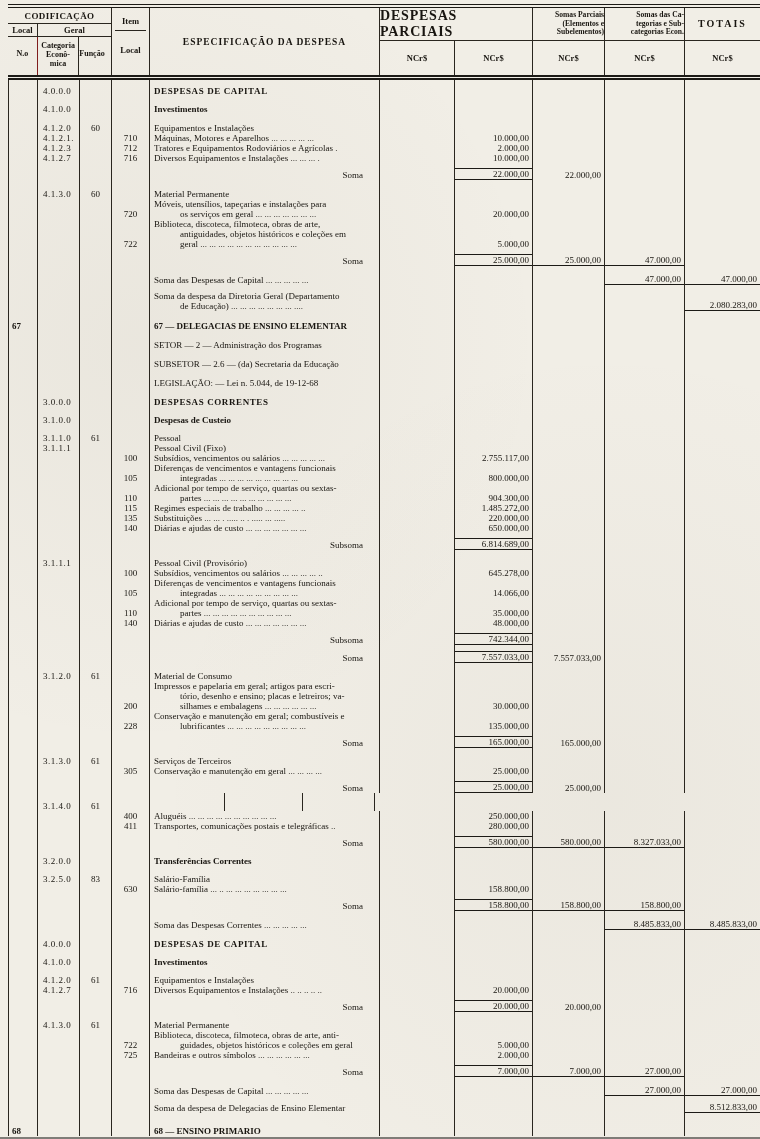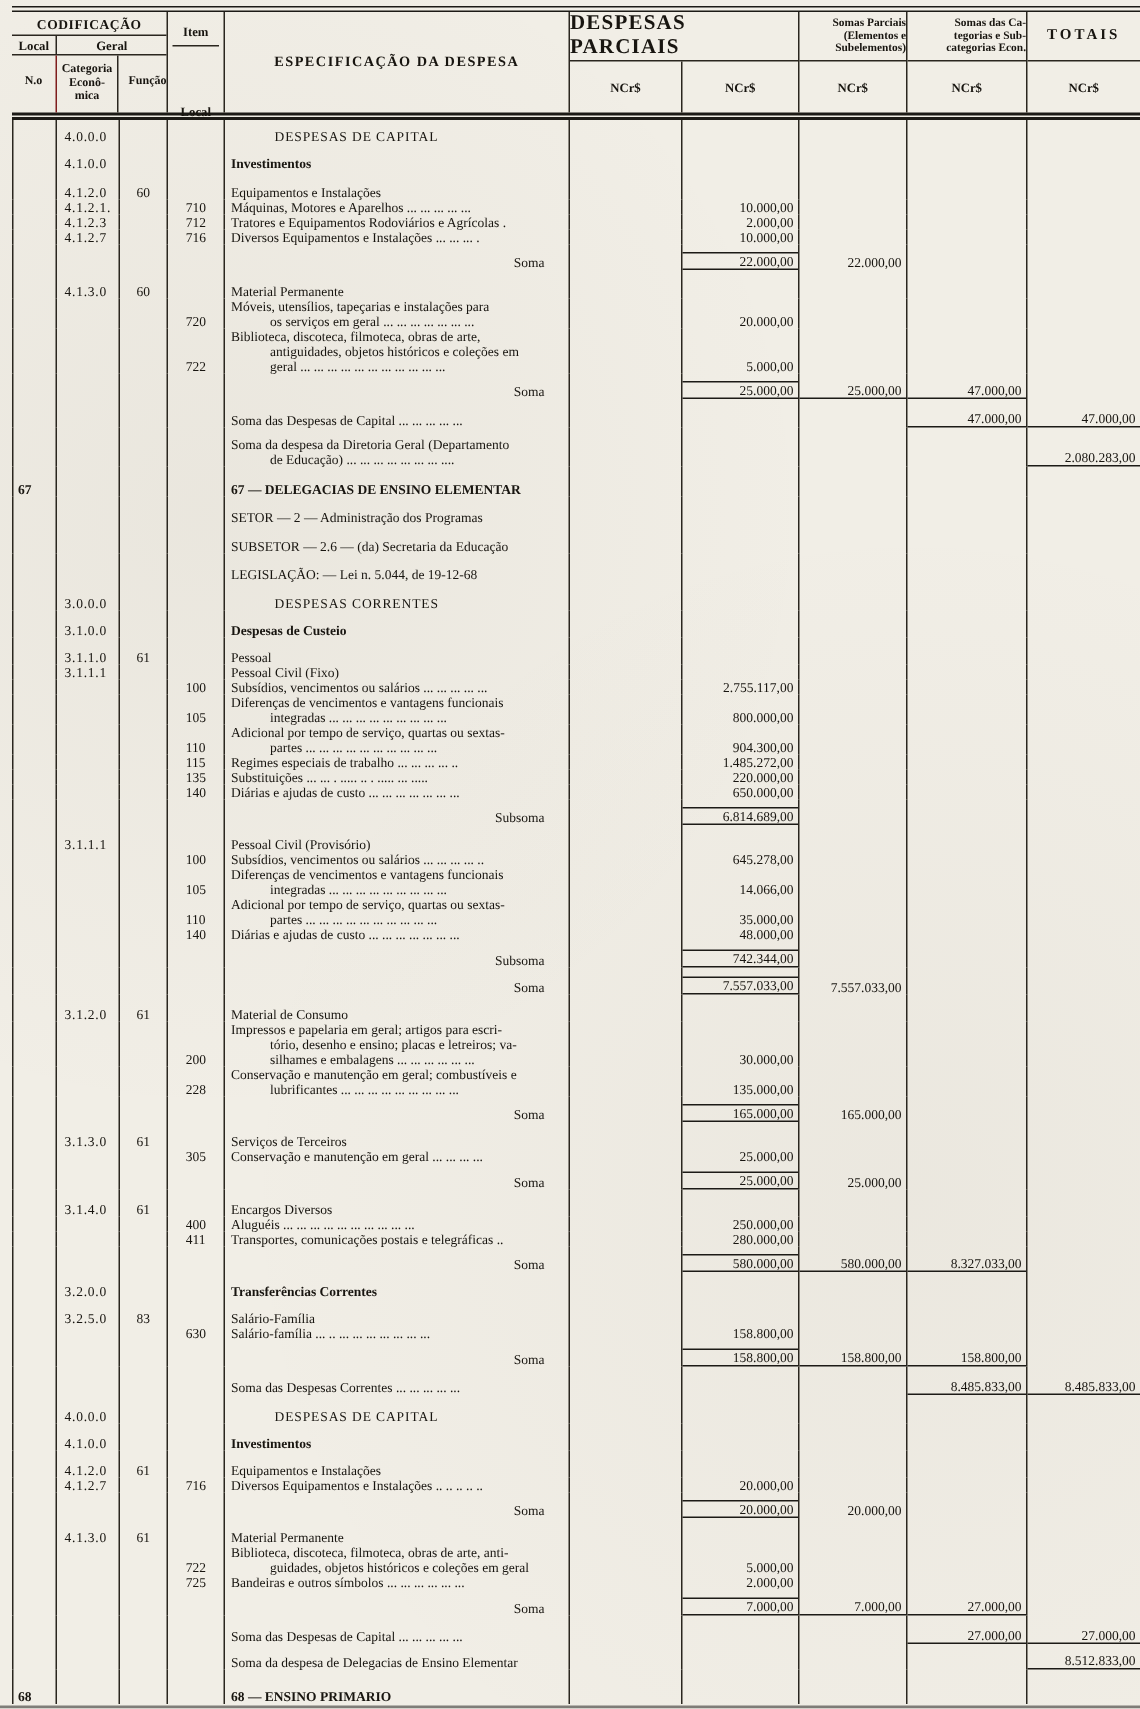--- a/index.html
+++ b/index.html
@@ -21,22 +21,22 @@
   .hdr, .hdr *{box-sizing:border-box;}
   .hcell{border-right:1px solid #2a261f;}
   .h-cod{width:104px;display:flex;flex-direction:column;}
   .h-cod-title{font-weight:bold;font-size:9px;text-align:center;padding:3px 0 2px;border-bottom:1px solid #2a261f;letter-spacing:.4px;}
   .h-lg{display:flex;border-bottom:1px solid #2a261f;font-weight:bold;font-size:8.5px;}
   .h-lg .lg1{width:30px;border-right:1px solid #2a261f;text-align:center;padding:1px 0;}
   .h-lg .lg2{flex:1;text-align:center;padding:1px 0;}
   .h-nf{display:flex;flex:1;font-weight:bold;font-size:8px;}
   .h-nf .nf1{width:30px;border-right:1px solid #7f1d1d;text-align:center;padding-top:12px;}
   .h-nf .nf2{width:42px;border-right:1px solid #2a261f;text-align:center;line-height:9px;padding-top:4px;}
-  .h-nf .nf3{width:32px;text-align:right;padding-top:12px;}
-  .h-item{width:38px;display:flex;flex-direction:column;font-weight:bold;font-size:8.5px;text-align:center;gap:24px;}
+  .h-nf .nf3{width:32px;text-align:left;padding-top:12px;}
+  .h-item{width:38px;display:flex;flex-direction:column;font-weight:bold;font-size:8.5px;text-align:center;}
   .h-item .it1{padding:8px 0 4px;border-bottom:1px solid #2a261f;margin:0 3px;}
   .h-item .it2{padding-top:14px;}
   .h-esp{width:230px;display:flex;align-items:center;justify-content:center;font-weight:bold;font-size:9.5px;letter-spacing:1px;}
   .h-dp{width:153px;display:flex;flex-direction:column;}
   .h-dp .dp1{flex:1;display:flex;align-items:center;justify-content:center;font-weight:bold;font-size:14px;letter-spacing:.8px;border-bottom:1px solid #2a261f;}
   .h-dp .dp2{height:34px;display:flex;}
   .h-dp .dp2 span{display:flex;align-items:center;justify-content:center;font-weight:bold;font-size:8.5px;}
   .h-dp .dp2 span:first-child{width:75px;border-right:1px solid #2a261f;}
   .h-dp .dp2 span:last-child{width:77px;}
   .h-3l{display:flex;flex-direction:column;}
@@ -59,21 +59,21 @@
   .c-v1{width:75px;}
   .c-v2{width:78px;}
   .c-v3{width:72px;}
   .c-v4{width:80px;}
   .c-v5{width:75px;border-right:none !important;}
   .val{display:block;text-align:right;padding-right:3px;white-space:nowrap;}
   .rule-o{border-top:1px solid #1c1a16;}
   .rule-u{border-bottom:1px solid #1c1a16;}
   .cont{padding-left:26px;}
   .soma-label{text-align:right;padding-right:14px;}
-  .caps{font-weight:normal;letter-spacing:.6px;margin-left:29px;}
+  .caps{font-weight:bold;letter-spacing:.6px;}
   .bold{font-weight:bold;}
   .catcode{letter-spacing:.5px;}
   .smudge{position:absolute;background:#0e0c09;}
 </style>
 </head>
 <body>
 
 <div class="sheet">
   <div class="table">
 
@@ -868,23 +868,20 @@
         </div>
         <div class="row" style="--g: 8px;">
           <div class="c-no"></div>
           <div class="c-cat">
             <span class="catcode">3.1.4.0</span>
           </div>
           <div class="c-fun">
             <span>61</span>
           </div>
           <div class="c-itm"></div>
-          <div class="c-esp">
-            <div>Encargos Diversos</div>
-          </div>
           <div class="c-v1"></div>
           <div class="c-v2"></div>
           <div class="c-v3"></div>
           <div class="c-v4"></div>
           <div class="c-v5"></div>
         </div>
         <div class="row" style="--g: 0px;">
           <div class="c-no"></div>
           <div class="c-cat"></div>
           <div class="c-fun"></div>

